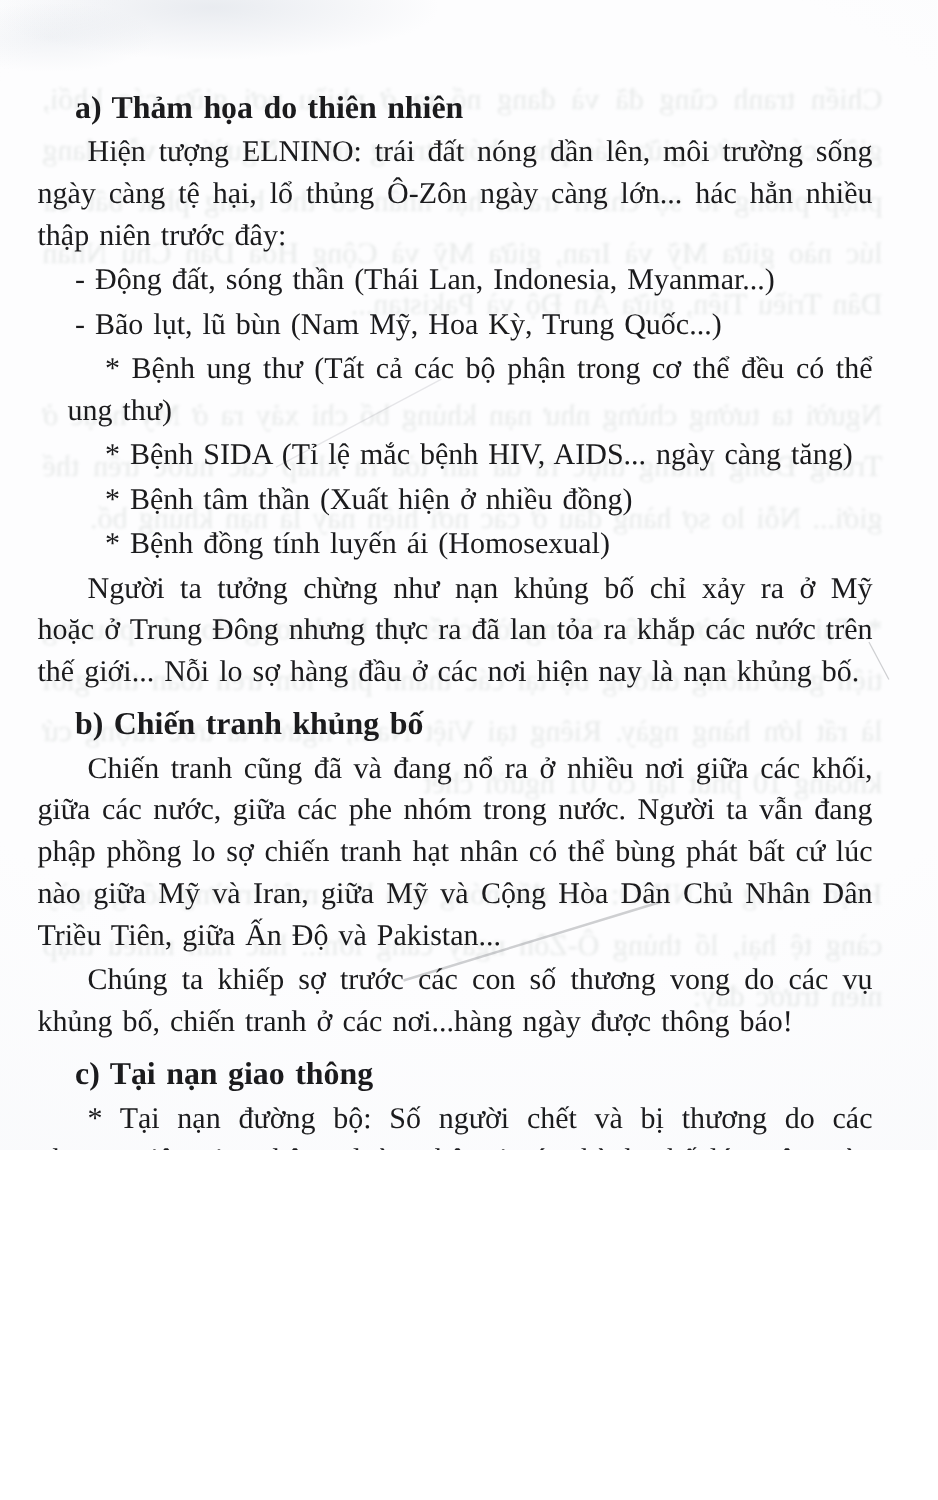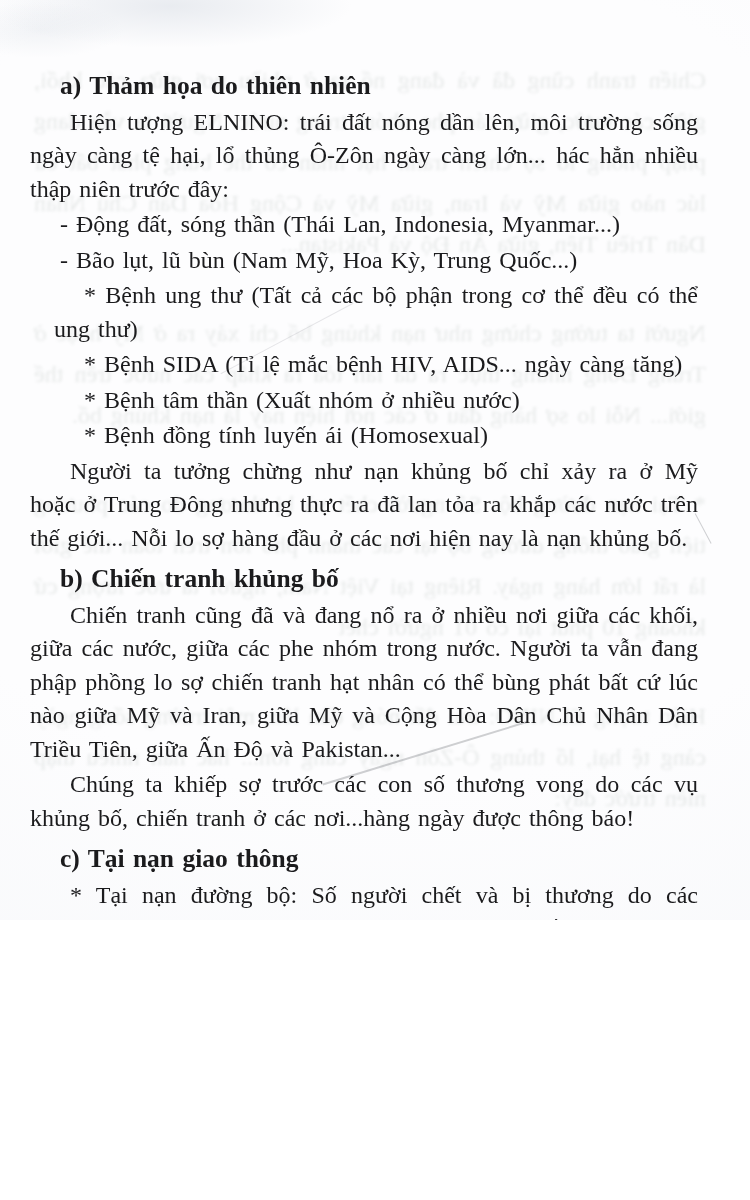--- a/index.html
+++ b/index.html
@@ -90,21 +90,21 @@
   <div class="scratch scratch-2"></div>
   <div class="scratch scratch-3"></div>
 
   <div class="content">
     <div class="blk heading">a) Thảm họa do thiên nhiên</div>
     <div class="blk para">Hiện tượng ELNINO: trái đất nóng dần lên, môi trường sống ngày càng tệ hại, lổ thủng Ô-Zôn ngày càng lớn... hác hẳn nhiều thập niên trước đây:</div>
     <div class="blk dash-item">- Động đất, sóng thần (Thái Lan, Indonesia, Myanmar...)</div>
     <div class="blk dash-item">- Bão lụt, lũ bùn (Nam Mỹ, Hoa Kỳ, Trung Quốc...)</div>
     <div class="blk star-item">* Bệnh ung thư (Tất cả các bộ phận trong cơ thể đều có thể ung thư)</div>
     <div class="blk star-item">* Bệnh SIDA (Tỉ lệ mắc bệnh HIV, AIDS... ngày càng tăng)</div>
-    <div class="blk star-item">* Bệnh tâm thần (Xuất nhóm ở nhiều nước)</div>
+    <div class="blk star-item">* Bệnh tâm thần (Xuất hiện ở nhiều đồng)</div>
     <div class="blk star-item">* Bệnh đồng tính luyến ái (Homosexual)</div>
     <div class="blk para">Người ta tưởng chừng như nạn khủng bố chỉ xảy ra ở Mỹ hoặc ở Trung Đông nhưng thực ra đã lan tỏa ra khắp các nước trên thế giới... Nỗi lo sợ hàng đầu ở các nơi hiện nay là nạn khủng bố.</div>
     <div class="blk heading">b) Chiến tranh khủng bố</div>
     <div class="blk para">Chiến tranh cũng đã và đang nổ ra ở nhiều nơi giữa các khối, giữa các nước, giữa các phe nhóm trong nước. Người ta vẫn đang phập phồng lo sợ chiến tranh hạt nhân có thể bùng phát bất cứ lúc nào giữa Mỹ và Iran, giữa Mỹ và Cộng Hòa Dân Chủ Nhân Dân Triều Tiên, giữa Ấn Độ và Pakistan...</div>
     <div class="blk para">Chúng ta khiếp sợ trước các con số thương vong do các vụ khủng bố, chiến tranh ở các nơi...hàng ngày được thông báo!</div>
     <div class="blk heading">c) Tại nạn giao thông</div>
     <div class="blk para">* Tại nạn đường bộ: Số người chết và bị thương do các phương tiện giao thông đường bộ tại các thành phố lớn trên toàn thế giới là rất lớn hàng ngày. Riêng tại Việt Nam, người ta ước lượng cứ khoảng 10 phút lại có 01 người chết</div>
   </div>
 
   <div class="page-number">17</div>

